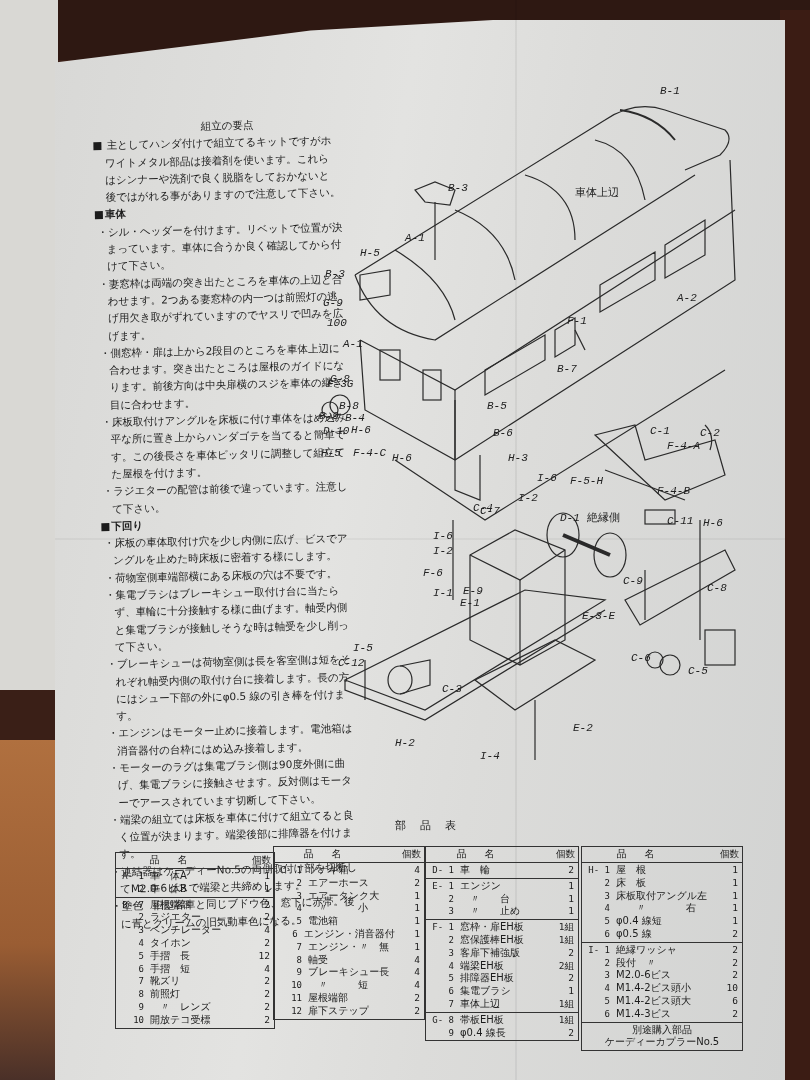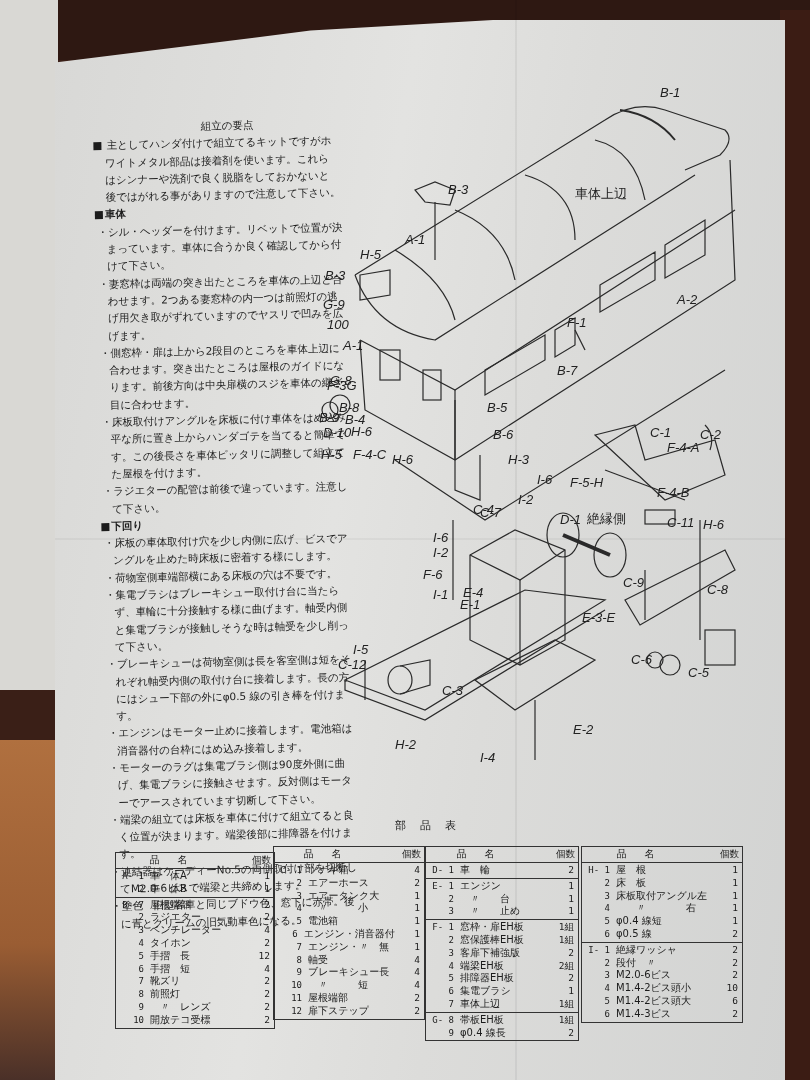--- a/index.html
+++ b/index.html
@@ -28,21 +28,21 @@
   }
   .instructions .title { text-align:center; margin-left:20px; }
   .instructions .section { font-weight:bold; }
   .instructions .section::before { content:"■"; margin-right:1px; }
   .instructions .item { padding-left:12px; text-indent:-9px; }
   .instructions .item::before { content:"・"; }
   .instructions .plain { padding-left:12px; }
 
   .diagram { position:absolute; left:305px; top:80px; width:460px; height:700px; }
   .diagram svg { width:100%; height:100%; }
-  .lbl { position:absolute; font-size:13px; color:#222; font-style:italic; font-family:Liberation Sans, sans-serif; }
+  .lbl { position:absolute; font-size:11px; color:#222; font-style:italic; font-family:Liberation Mono, monospace; }
 
   .table-title { position:absolute; left:395px; top:818px; font-size:11px; letter-spacing:14px; color:#222; }
 
   .ptable {
     position:absolute; border:1.2px solid #333; background:transparent;
     font-size:10px; color:#1b1b1b; line-height:12.8px;
   }
   .ptable .hdr { display:flex; border-bottom:1px solid #333; height:15px; align-items:center; }
   .ptable .hdr .h-name { flex:1; text-align:center; letter-spacing:18px; }
   .ptable .hdr .h-qty { width:32px; text-align:right; padding-right:3px; font-size:9.5px; }
@@ -191,21 +191,21 @@
   <span class="lbl" style="left:213px;top:412px">I-2</span>
   <span class="lbl" style="left:168px;top:422px">C-4</span>
   <span class="lbl" style="left:175px;top:425px">C-7</span>
   <span class="lbl" style="left:255px;top:432px">D-1</span>
   <span class="lbl" style="left:282px;top:430px;font-style:normal">絶縁側</span>
   <span class="lbl" style="left:398px;top:437px">H-6</span>
   <span class="lbl" style="left:128px;top:450px">I-6</span>
   <span class="lbl" style="left:128px;top:465px">I-2</span>
   <span class="lbl" style="left:118px;top:487px">F-6</span>
   <span class="lbl" style="left:128px;top:507px">I-1</span>
-  <span class="lbl" style="left:158px;top:505px">E-4</span>
+  <span class="lbl" style="left:158px;top:505px">E-9</span>
   <span class="lbl" style="left:155px;top:517px">E-1</span>
   <span class="lbl" style="left:318px;top:495px">C-9</span>
   <span class="lbl" style="left:402px;top:502px">C-8</span>
   <span class="lbl" style="left:277px;top:530px">E-3-E</span>
   <span class="lbl" style="left:48px;top:562px">I-5</span>
   <span class="lbl" style="left:33px;top:577px">C-12</span>
   <span class="lbl" style="left:137px;top:603px">C-3</span>
   <span class="lbl" style="left:326px;top:572px">C-6</span>
   <span class="lbl" style="left:383px;top:585px">C-5</span>
   <span class="lbl" style="left:90px;top:657px">H-2</span>
@@ -497,13 +497,17 @@
         <span class="code">5</span>
         <span class="name">M1.4-2ビス頭大</span>
         <span class="qty">6</span>
       </div>
     <div class="row">
         <span class="code">6</span>
         <span class="name">M1.4-3ビス</span>
         <span class="qty">2</span>
       </div>
   </div>
+  <div class="grp note">
+    <div>別途購入部品</div>
+    <div>ケーディーカプラーNo.5</div>
+  </div>
 </div>
 
 </body></html>

